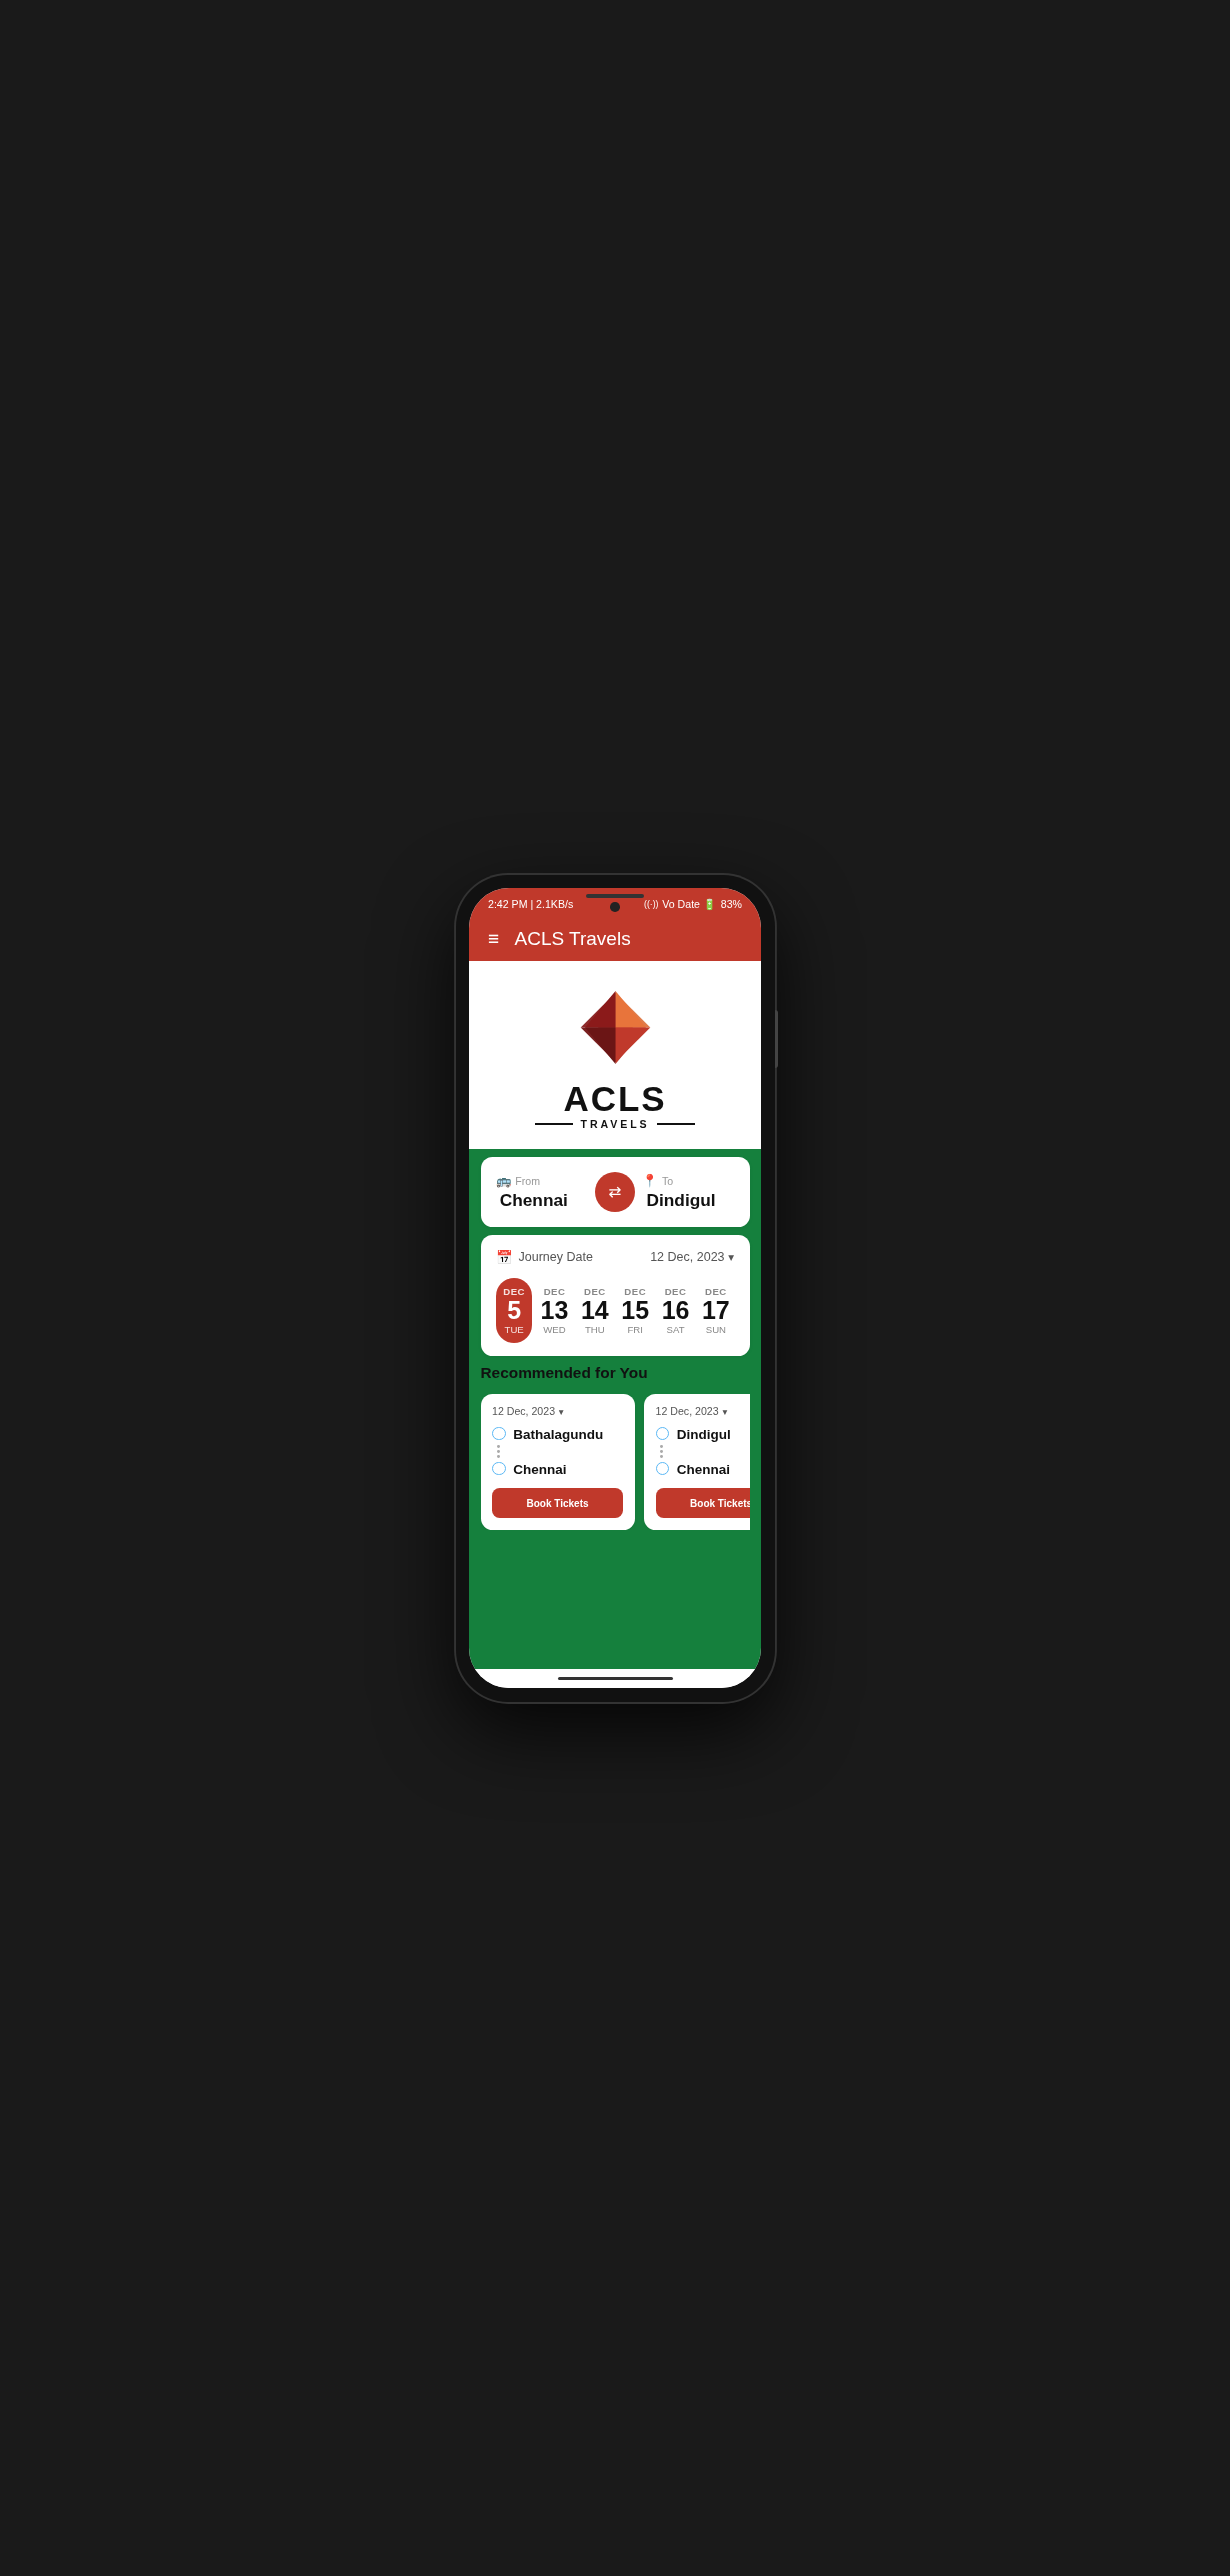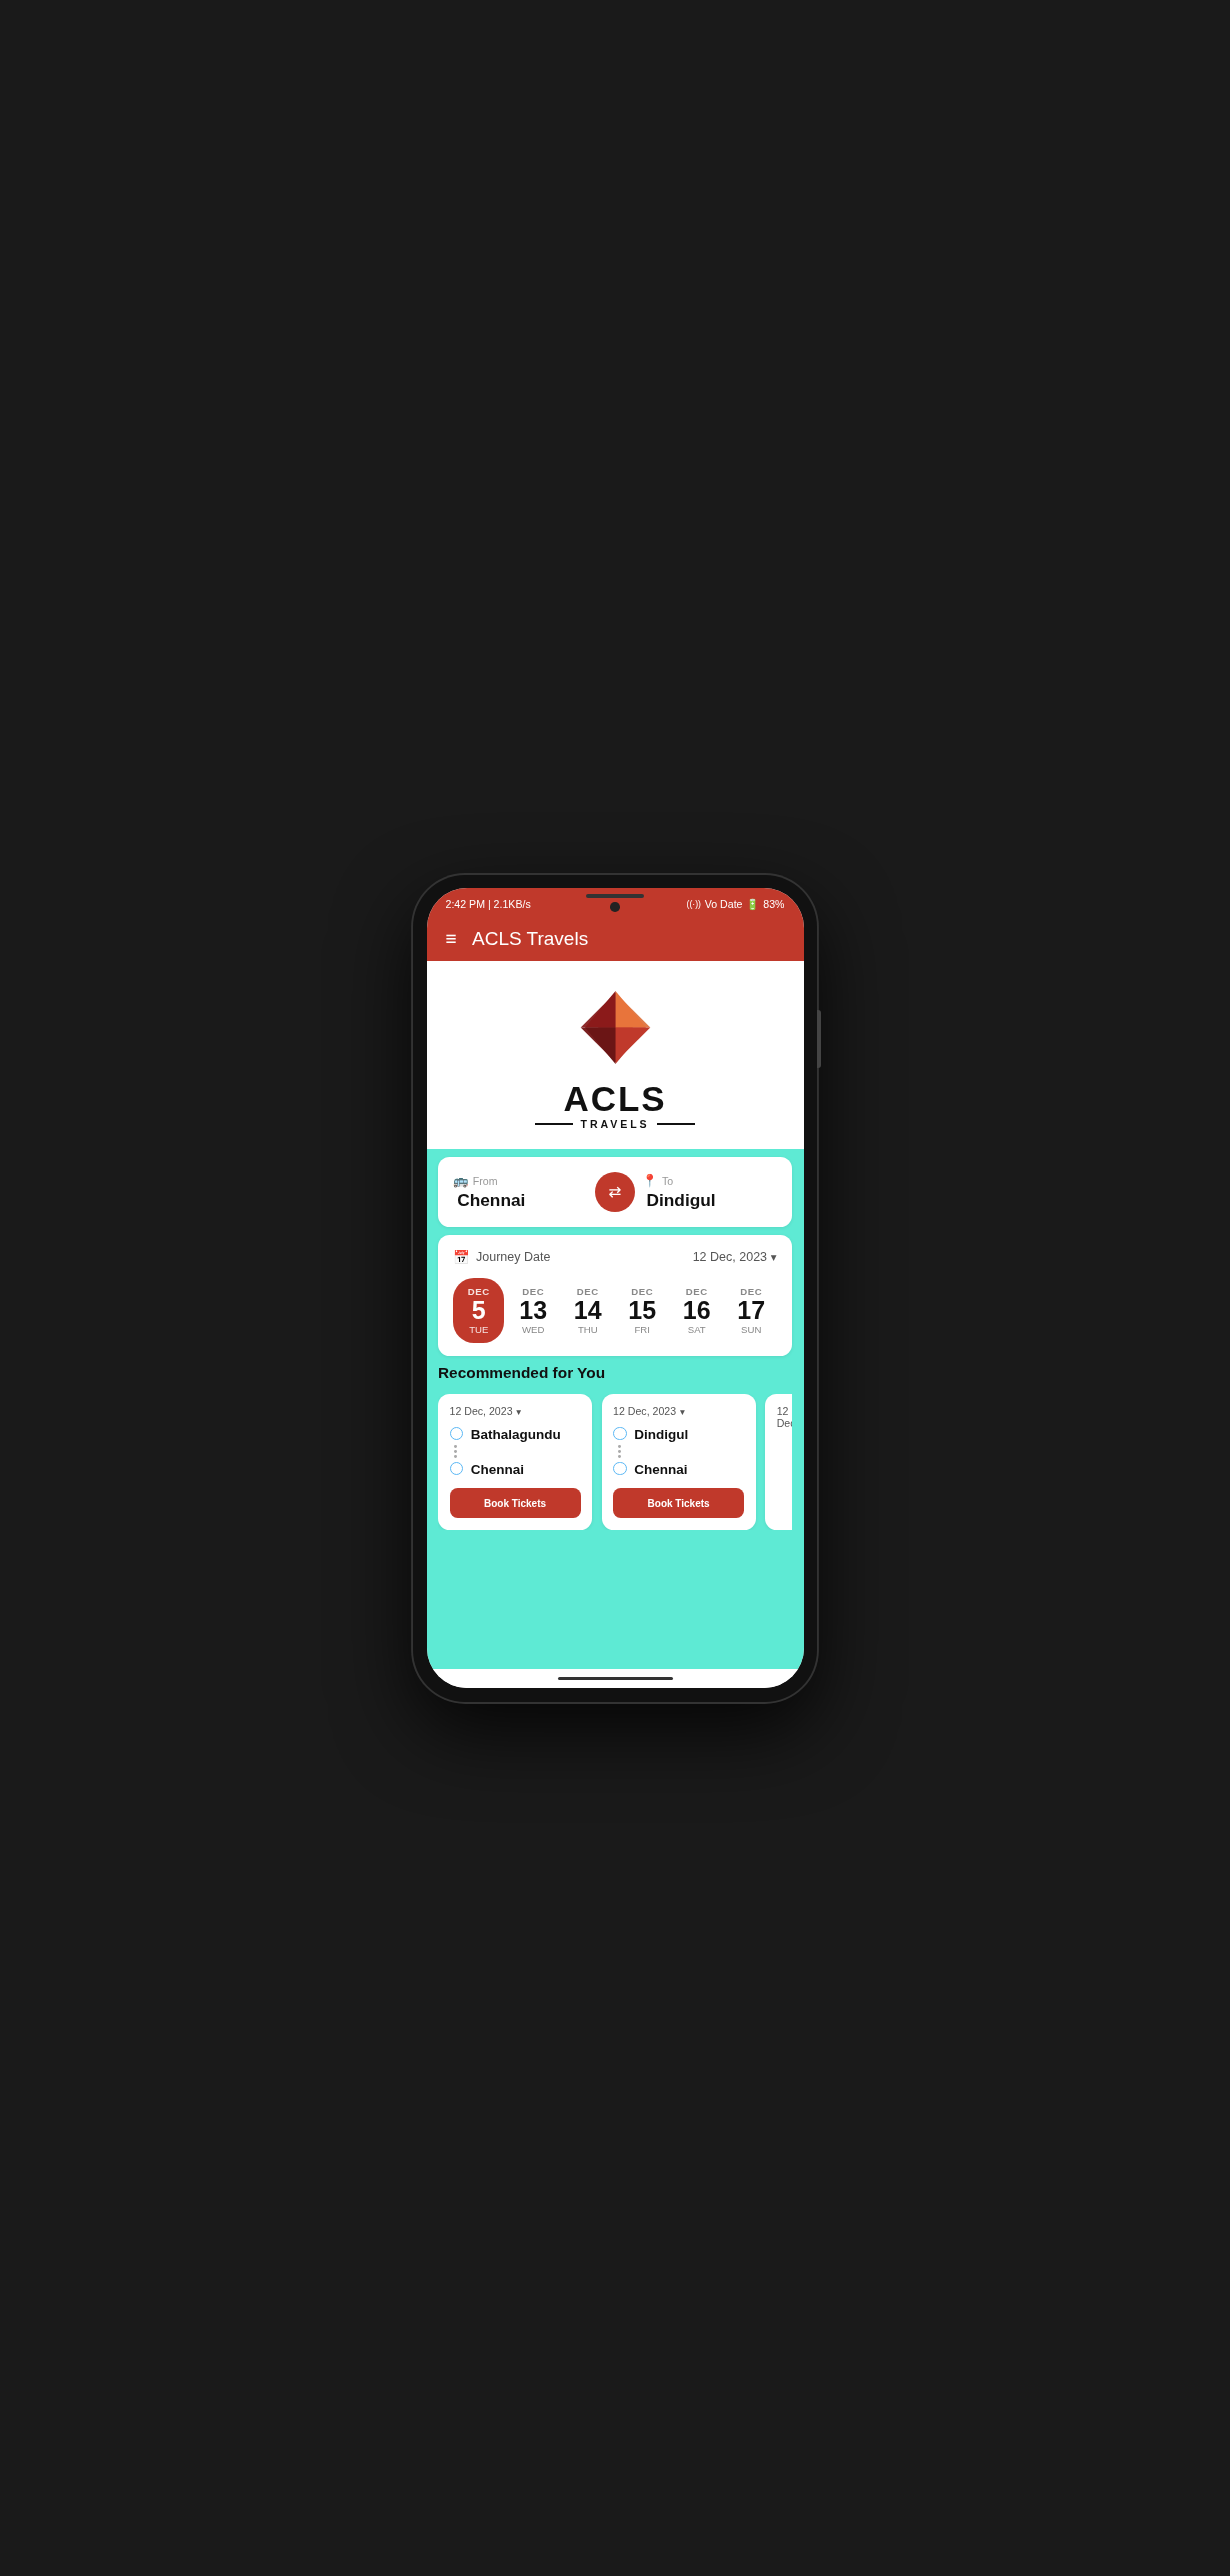--- a/index.html
+++ b/index.html
@@ -7,21 +7,21 @@
     body {
       background: #1a1a1a;
       display: flex;
       justify-content: center;
       align-items: center;
       min-height: 100vh;
       font-family: 'Segoe UI', Arial, sans-serif;
     }
 
     .phone-outer {
-      width: 404px;
+      width: 319px;
       height: 827px;
       background: #111;
       border-radius: 52px;
       padding: 13.5px;
       box-shadow: 0 0 0 1.9px #333, 0 29px 77px rgba(0,0,0,0.8);
       position: relative;
     }
 
     
     .phone-outer::before {
@@ -93,21 +93,21 @@
     .app-title {
       color: white;
       font-size: 19px;
       font-weight: 500;
     }
 
     
     .scroll-content {
       flex: 1;
       overflow-y: auto;
-      background: #5eead4;
+      background: #15803d;
     }
 
     .scroll-content::-webkit-scrollbar { display: none; }
 
     
     .logo-section {
       background: white;
       padding: 23px 19px 19px;
       display: flex;
       flex-direction: column;

